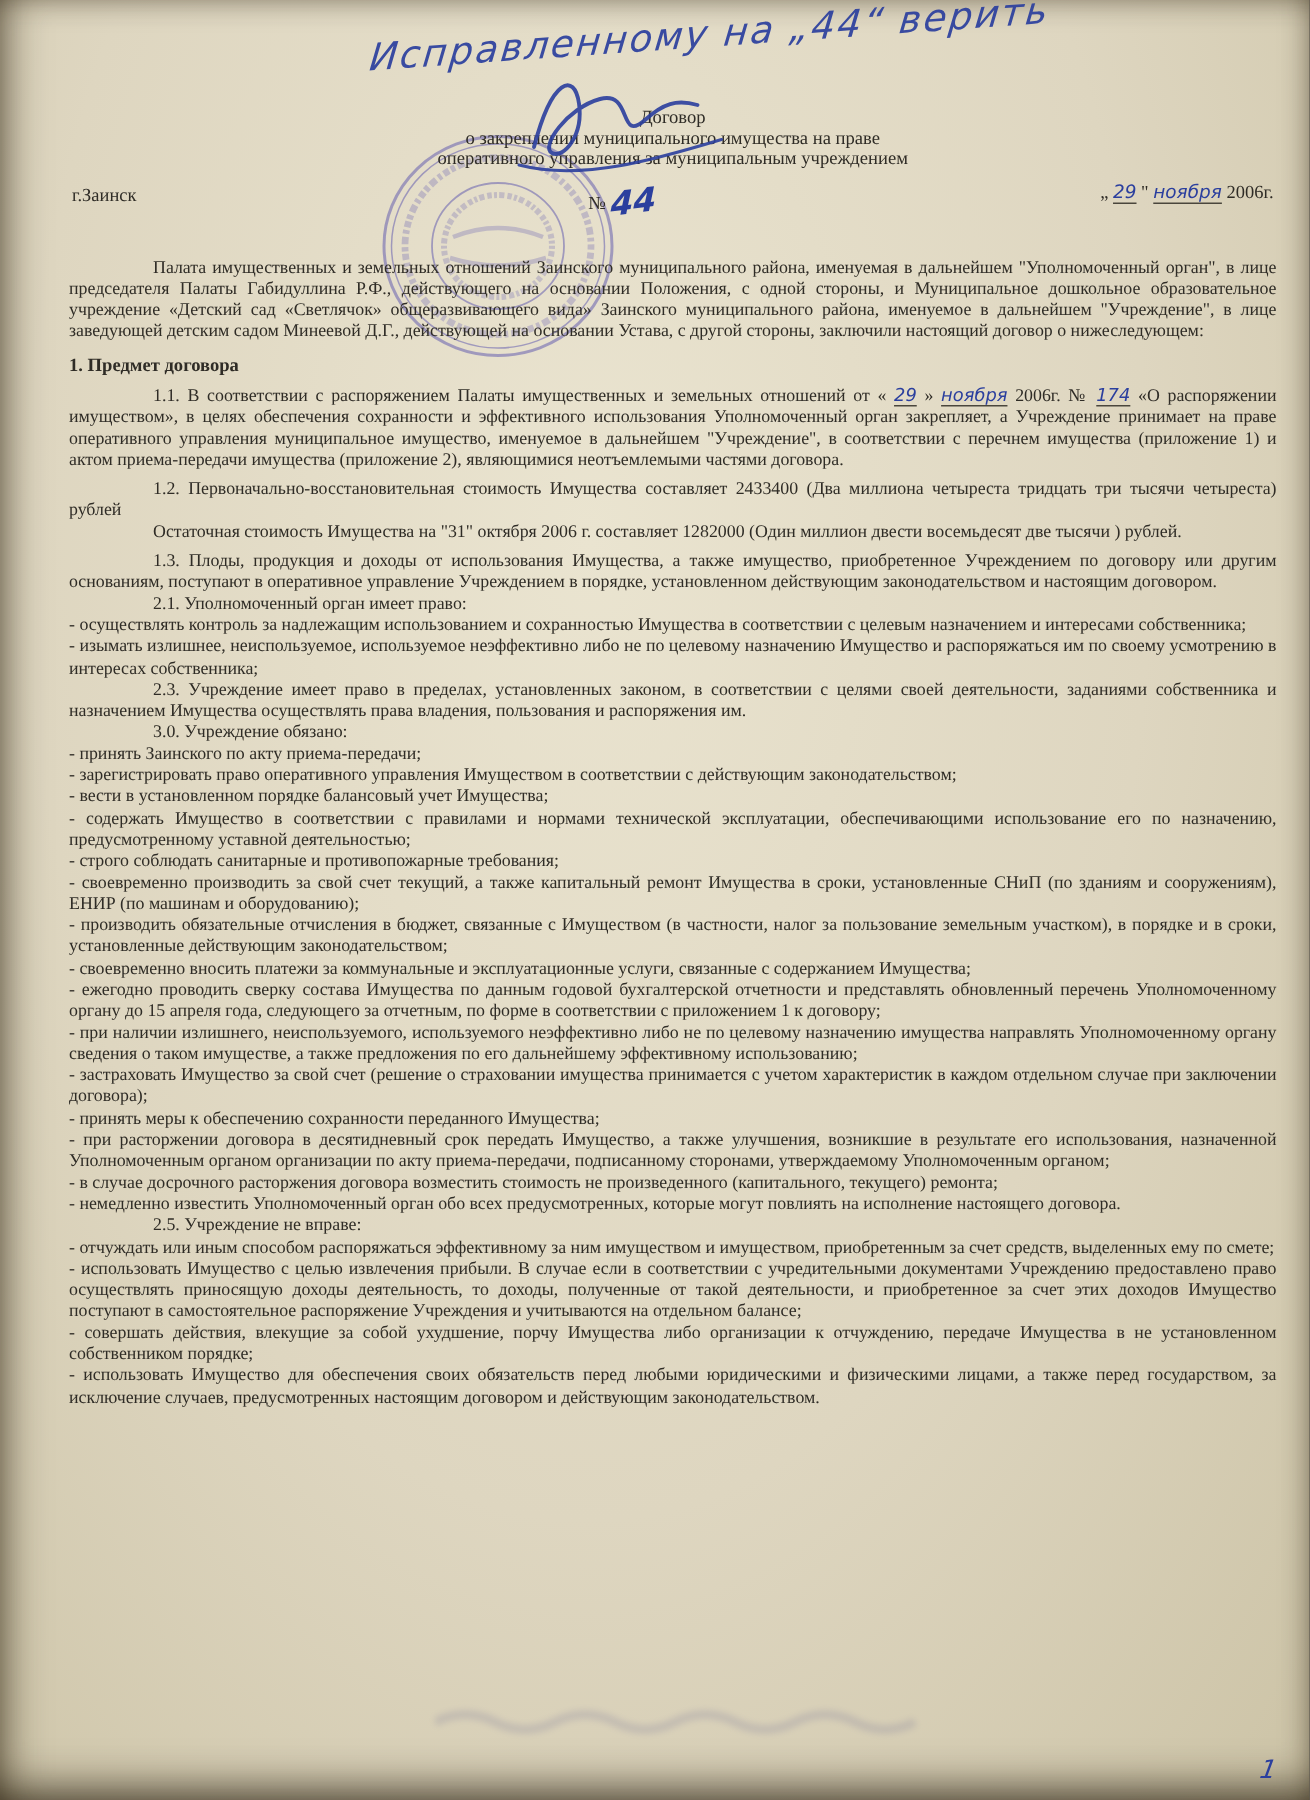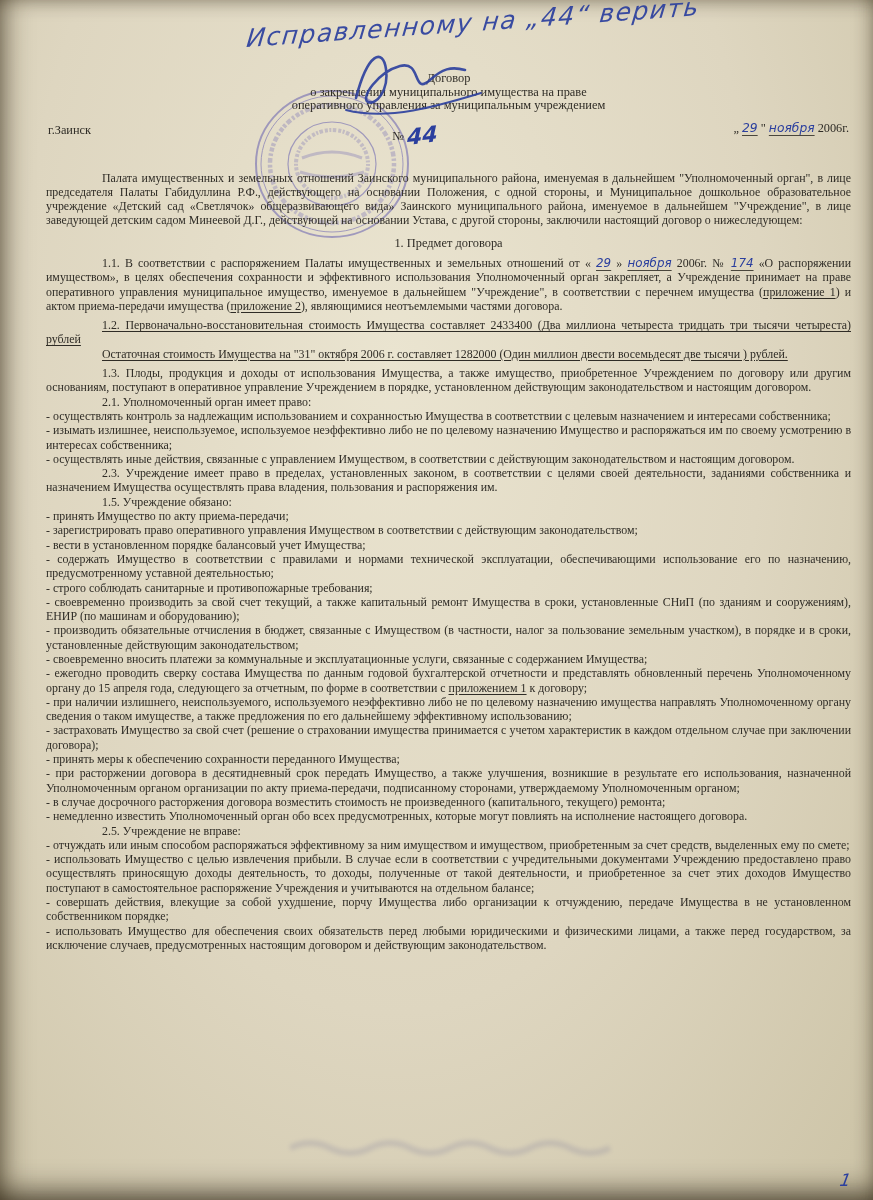--- a/index.html
+++ b/index.html
@@ -15,23 +15,23 @@
   }
   .content{position:absolute;left:46px;right:22px;top:72px;}
   .titleblock{text-align:center;font-weight:normal;font-size:12.4px;line-height:13.5px;}
   .headrow{position:relative;margin-top:7px;font-size:12.3px;height:20px;text-align:center;}
   .city{position:absolute;left:2px;top:3px;}
   .docnum{position:absolute;left:43%;top:0;}
   .dateline{position:absolute;right:2px;top:1px;}
   p{margin:0;font-size:11.9px;line-height:14.3px;text-align:justify;}
   .num{text-indent:56px;}
   .intro{margin-top:31px;}
-  .heading{font-size:12.4px;font-weight:normal;text-align:center;margin:8px 0 6px;}
+  .heading{font-size:12.4px;font-weight:bold;text-align:left;margin:8px 0 6px;}
   .mt{margin-top:5px;}
-  .u{text-decoration:underline;text-underline-offset:2px;}
+  .u{text-underline-offset:2px;}
   .uline{text-decoration:underline;text-decoration-color:#4a463c;text-underline-offset:3px;}
   .hw{font-family:"DejaVu Sans",sans-serif;font-style:italic;color:#2b3f9e;}
   .hw-big{display:inline-block;font-size:22px;font-weight:bold;transform:rotate(-7deg) skewX(-8deg);margin-left:3px;position:relative;top:3px;}
   .annotation{position:absolute;left:246px;top:8px;font-size:25px;letter-spacing:1.5px;white-space:nowrap;transform:rotate(-4deg) skewX(-10deg);opacity:.92;z-index:5;}
   .signature{position:absolute;left:338px;top:36px;opacity:.9;z-index:4;}
   .stamp{position:absolute;left:252px;top:88px;width:160px;height:152px;opacity:.5;filter:blur(.4px);z-index:2;}
   .content{z-index:3;}
   .pagenum{position:absolute;right:22px;bottom:10px;font-size:17px;transform:skewX(-10deg);z-index:5;}
   .bleed{position:absolute;left:290px;bottom:40px;width:330px;height:26px;opacity:.16;filter:blur(2.2px);z-index:1;}
 </style>
@@ -84,24 +84,23 @@
     <p class="num"><span>1.1. В соответствии с распоряжением Палаты имущественных и земельных отношений от « </span><span class="hw uline">29</span><span> » </span><span class="hw uline">ноября</span><span> 2006г. № </span><span class="hw uline">174</span><span> «О распоряжении имуществом», в целях обеспечения сохранности и эффективного использования Уполномоченный орган закрепляет, а Учреждение принимает на праве оперативного управления муниципальное имущество, именуемое в дальнейшем "Учреждение", в соответствии с перечнем имущества (</span><span class="u">приложение 1</span><span>) и актом приема-передачи имущества (</span><span class="u">приложение 2</span><span>), являющимися неотъемлемыми частями договора.</span></p>
 
     <p class="num u mt">1.2. Первоначально-восстановительная стоимость Имущества составляет  2433400 (Два миллиона четыреста тридцать три тысячи четыреста) рублей</p>
     <p class="num u">Остаточная стоимость Имущества на "31" октября 2006 г. составляет 1282000 (Один миллион двести восемьдесят две тысячи ) рублей.</p>
     <p class="num mt">1.3. Плоды, продукция и доходы от использования Имущества, а также имущество, приобретенное Учреждением по договору или другим основаниям, поступают в оперативное управление Учреждением в порядке, установленном действующим законодательством и настоящим договором.</p>
 
 
     <p class="num">2.1. Уполномоченный орган имеет право:</p>
     <p>- осуществлять контроль за надлежащим использованием и сохранностью Имущества в соответствии с целевым назначением и интересами собственника;</p>
     <p>- изымать излишнее, неиспользуемое, используемое неэффективно либо не по целевому назначению Имущество и распоряжаться им по своему усмотрению в интересах собственника;</p>
-    <p>- осуществлять иные действия, связанные с управлением Имуществом, в соответствии с действующим законодательством и настоящим договором.</p>
     <p class="num">2.3. Учреждение имеет право в пределах, установленных законом, в соответствии с целями своей деятельности, заданиями собственника и назначением Имущества осуществлять права владения, пользования и распоряжения им.</p>
-    <p class="num">1.5. Учреждение обязано:</p>
-    <p>- принять Имущество по акту приема-передачи;</p>
+    <p class="num">3.0. Учреждение обязано:</p>
+    <p>- принять Заинского по акту приема-передачи;</p>
     <p>- зарегистрировать право оперативного управления Имуществом в соответствии с действующим законодательством;</p>
     <p>- вести в установленном порядке балансовый учет Имущества;</p>
     <p>- содержать Имущество в соответствии с правилами и нормами технической эксплуатации, обеспечивающими использование его по назначению, предусмотренному уставной деятельностью;</p>
     <p>- строго соблюдать санитарные и противопожарные требования;</p>
     <p>- своевременно производить за свой счет текущий, а также капитальный ремонт Имущества в сроки, установленные СНиП (по зданиям и сооружениям), ЕНИР (по машинам и оборудованию);</p>
     <p>- производить обязательные отчисления в бюджет, связанные с Имуществом (в частности, налог за пользование земельным участком), в порядке и в сроки, установленные действующим законодательством;</p>
     <p>- своевременно вносить платежи за коммунальные и эксплуатационные услуги, связанные с содержанием Имущества;</p>
     <p><span>- ежегодно проводить сверку состава Имущества по данным годовой бухгалтерской отчетности и представлять обновленный перечень Уполномоченному органу до 15 апреля года, следующего за отчетным, по форме в соответствии с </span><span class="u">приложением 1</span><span> к договору;</span></p>
     <p>- при наличии излишнего, неиспользуемого, используемого неэффективно либо не по целевому назначению имущества направлять Уполномоченному органу сведения о таком имуществе, а также предложения по его дальнейшему эффективному использованию;</p>
     <p>- застраховать Имущество за свой счет (решение о страховании имущества принимается с учетом характеристик в каждом отдельном случае при заключении договора);</p>

